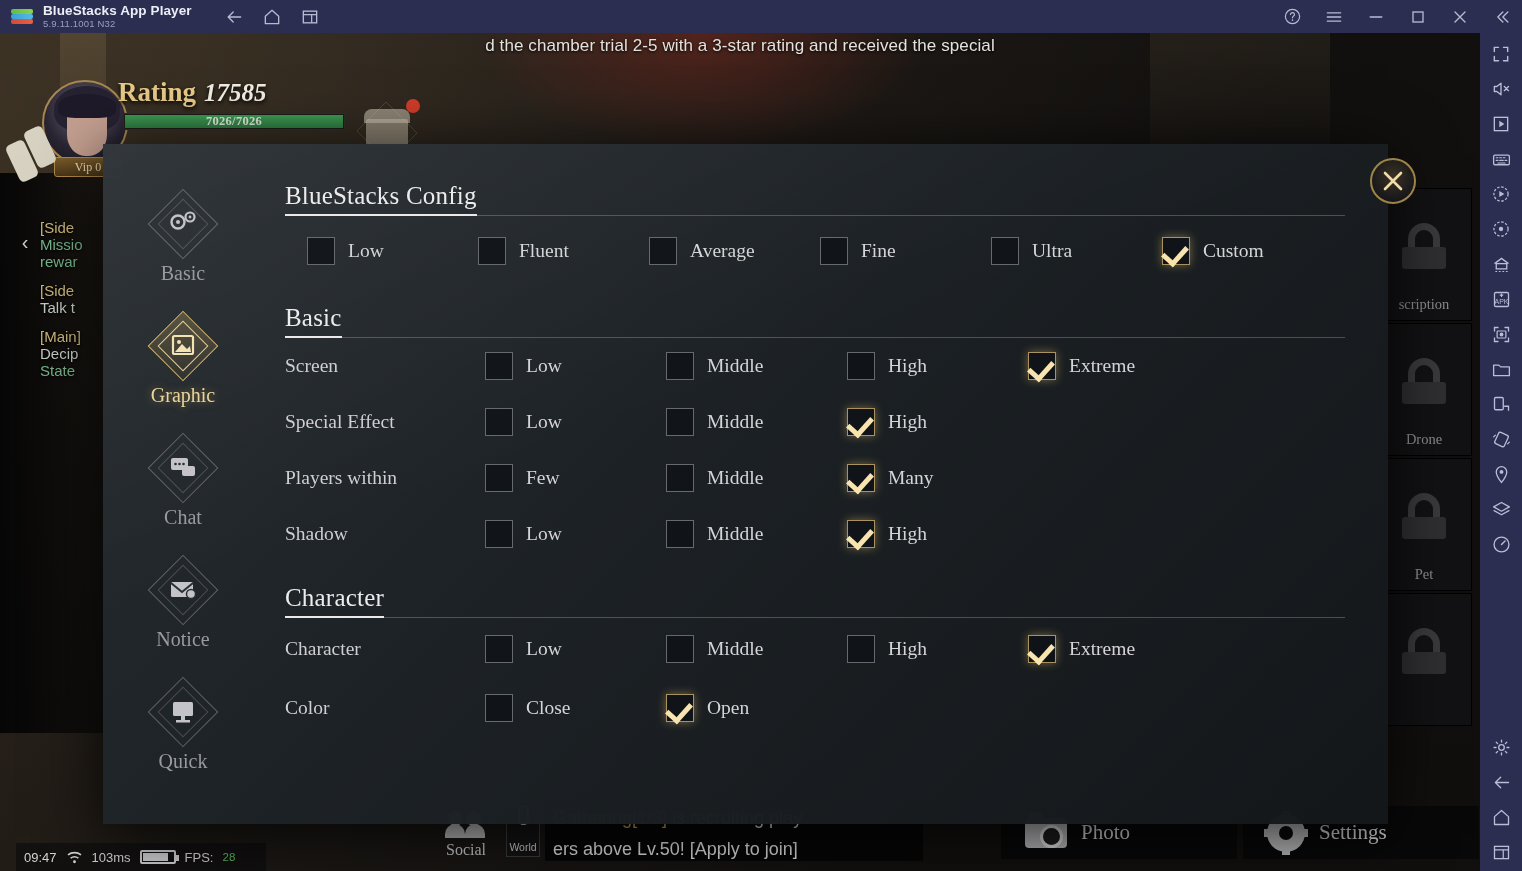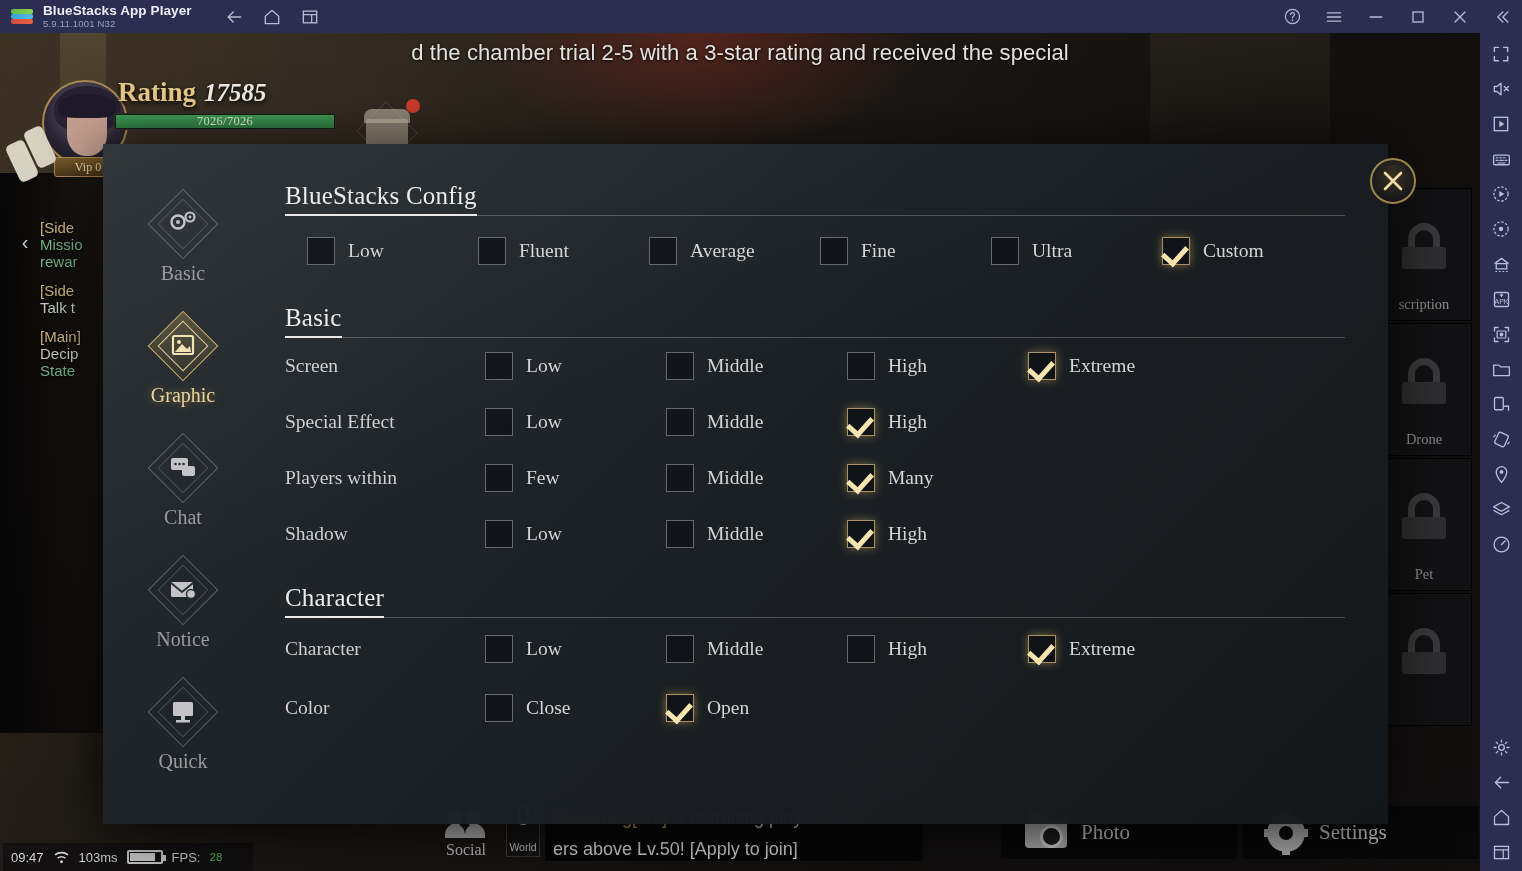--- a/index.html
+++ b/index.html
@@ -61,22 +61,22 @@
   }
   .bg-pillar {
     position:absolute; background: linear-gradient(180deg, rgba(160,138,96,.22), rgba(60,50,36,.06));
   }
   .bg-dark-left { position:absolute; left:0; top:140px; width:200px; height:560px; background: linear-gradient(90deg, rgba(4,4,5,.94), rgba(10,9,9,.5) 70%, rgba(12,11,10,0)); }
   .bg-red { position:absolute; left:470px; top:0; width:460px; height:120px; background: radial-gradient(ellipse at 50% 0%, rgba(120,40,30,.55), rgba(120,40,30,0) 70%); }
 
   
   .topline {
     position:absolute; left:0; top:3px; width:1480px; height:30px;
-    display:flex; align-items:flex-end; justify-content:center;
-    font-size: 22px; color: #e4e2dd; letter-spacing: .1px;
+    display:flex; align-items:flex-start; justify-content:center;
+    font-size: 17px; color: #e4e2dd; letter-spacing: .1px;
     text-shadow: 0 1px 3px #000;
     white-space: nowrap;
   }
 
   
   .rating-wrap { position:absolute; left:8px; top:22px; width:420px; height:110px; }
   .avatar {
     position:absolute; left:34px; top:25px; width:86px; height:86px; border-radius:50%;
     background: radial-gradient(circle at 50% 35%, #6e6478 0%, #2a2533 60%, #17141c 100%);
     border: 2px solid #a8884e; overflow:hidden;
@@ -89,22 +89,22 @@
     background: linear-gradient(180deg,#7a5c2a,#4a3619); border:1px solid #b1894a;
     border-radius: 3px; color:#f0dfae; font-size:12px; display:flex; align-items:center; justify-content:center;
     font-family:Liberation Serif, serif;
   }
   .rating-label {
     position:absolute; left:110px; top:22px; font-family:"Liberation Serif", serif;
     font-size: 27px; color:#e6c887; font-weight:bold; text-shadow: 0 2px 4px #000;
   }
   .rating-value { color:#f0ece3; margin-left: 8px; font-size: 25px; font-style: italic; }
   .hpbar {
-    position:absolute; left:106px; top:58px; width:222px; height:17px;
-    background:#1b1d18; border:1px solid #2e3128; border-radius:2px; overflow:hidden;
+    position:absolute; left:115px; top:58px; width:222px; height:17px;
+    background:#1b1d18; border:1px solid #2e3128; border-radius:2px; overflow:hidden;font-weight:bold;
   }
   .hpbar .fill { position:absolute; inset:1px; background: linear-gradient(180deg,#3f9b54,#2e7b41); }
   .hpbar .txt {
     position:absolute; inset:0; display:flex; align-items:center; justify-content:center;
     font-size:12.5px; color:#dfe8da; font-family:"Liberation Serif", serif; letter-spacing:.3px;
   }
   .chest {
     position:absolute; left:348px; top:48px; width:62px; height:58px;
   }
   .chest .dia {
@@ -177,21 +177,21 @@
   .cam { width:42px; height:30px; background:#b3b3b5; border-radius:4px; position:relative;}
   .cam:before{content:""; position:absolute; left:4px; top:-6px; width:14px; height:7px; background:#b3b3b5; border-radius:3px 3px 0 0;}
   .cam:after{content:""; position:absolute; left:15px; top:7px; width:17px; height:17px; border-radius:50%; background:#1d1d1f; border:3px solid #d9d9db;}
   .gear { width:38px; height:38px; position:relative; }
   .gear .ring { position:absolute; inset:0; border-radius:50%; background:#b5b5b7;}
   .gear .hole { position:absolute; left:12px; top:12px; width:14px; height:14px; border-radius:50%; background:#0b0b0b;}
   .gear .t { position:absolute; width:8px; height:8px; background:#b5b5b7; }
 
   
   .statusbar {
-    position:absolute; left:3px; bottom:0; width:250px; height:28px; z-index: 30;
+    position:absolute; left:16px; bottom:0; width:250px; height:28px; z-index: 30;
     display:flex; align-items:center; gap:9px; padding-left:8px;
     background: rgba(10,10,12,.55);
   }
   .statusbar span { font-size:13px; color:#d3d3d5; }
   .statusbar .fpsv { color:#59b85c; font-size:11.5px;}
   .wifi { width:17px; height:13px; position:relative; }
   .batt { width:36px; height:14px; border:2px solid #cfcfd1; border-radius:2px; position:relative;}
   .batt:after{content:""; position:absolute; right:-5px; top:3px; width:3px; height:6px; background:#cfcfd1;}
   .batt i { position:absolute; left:1px; top:1px; bottom:1px; width:78%; background:#cfcfd1;}
 

